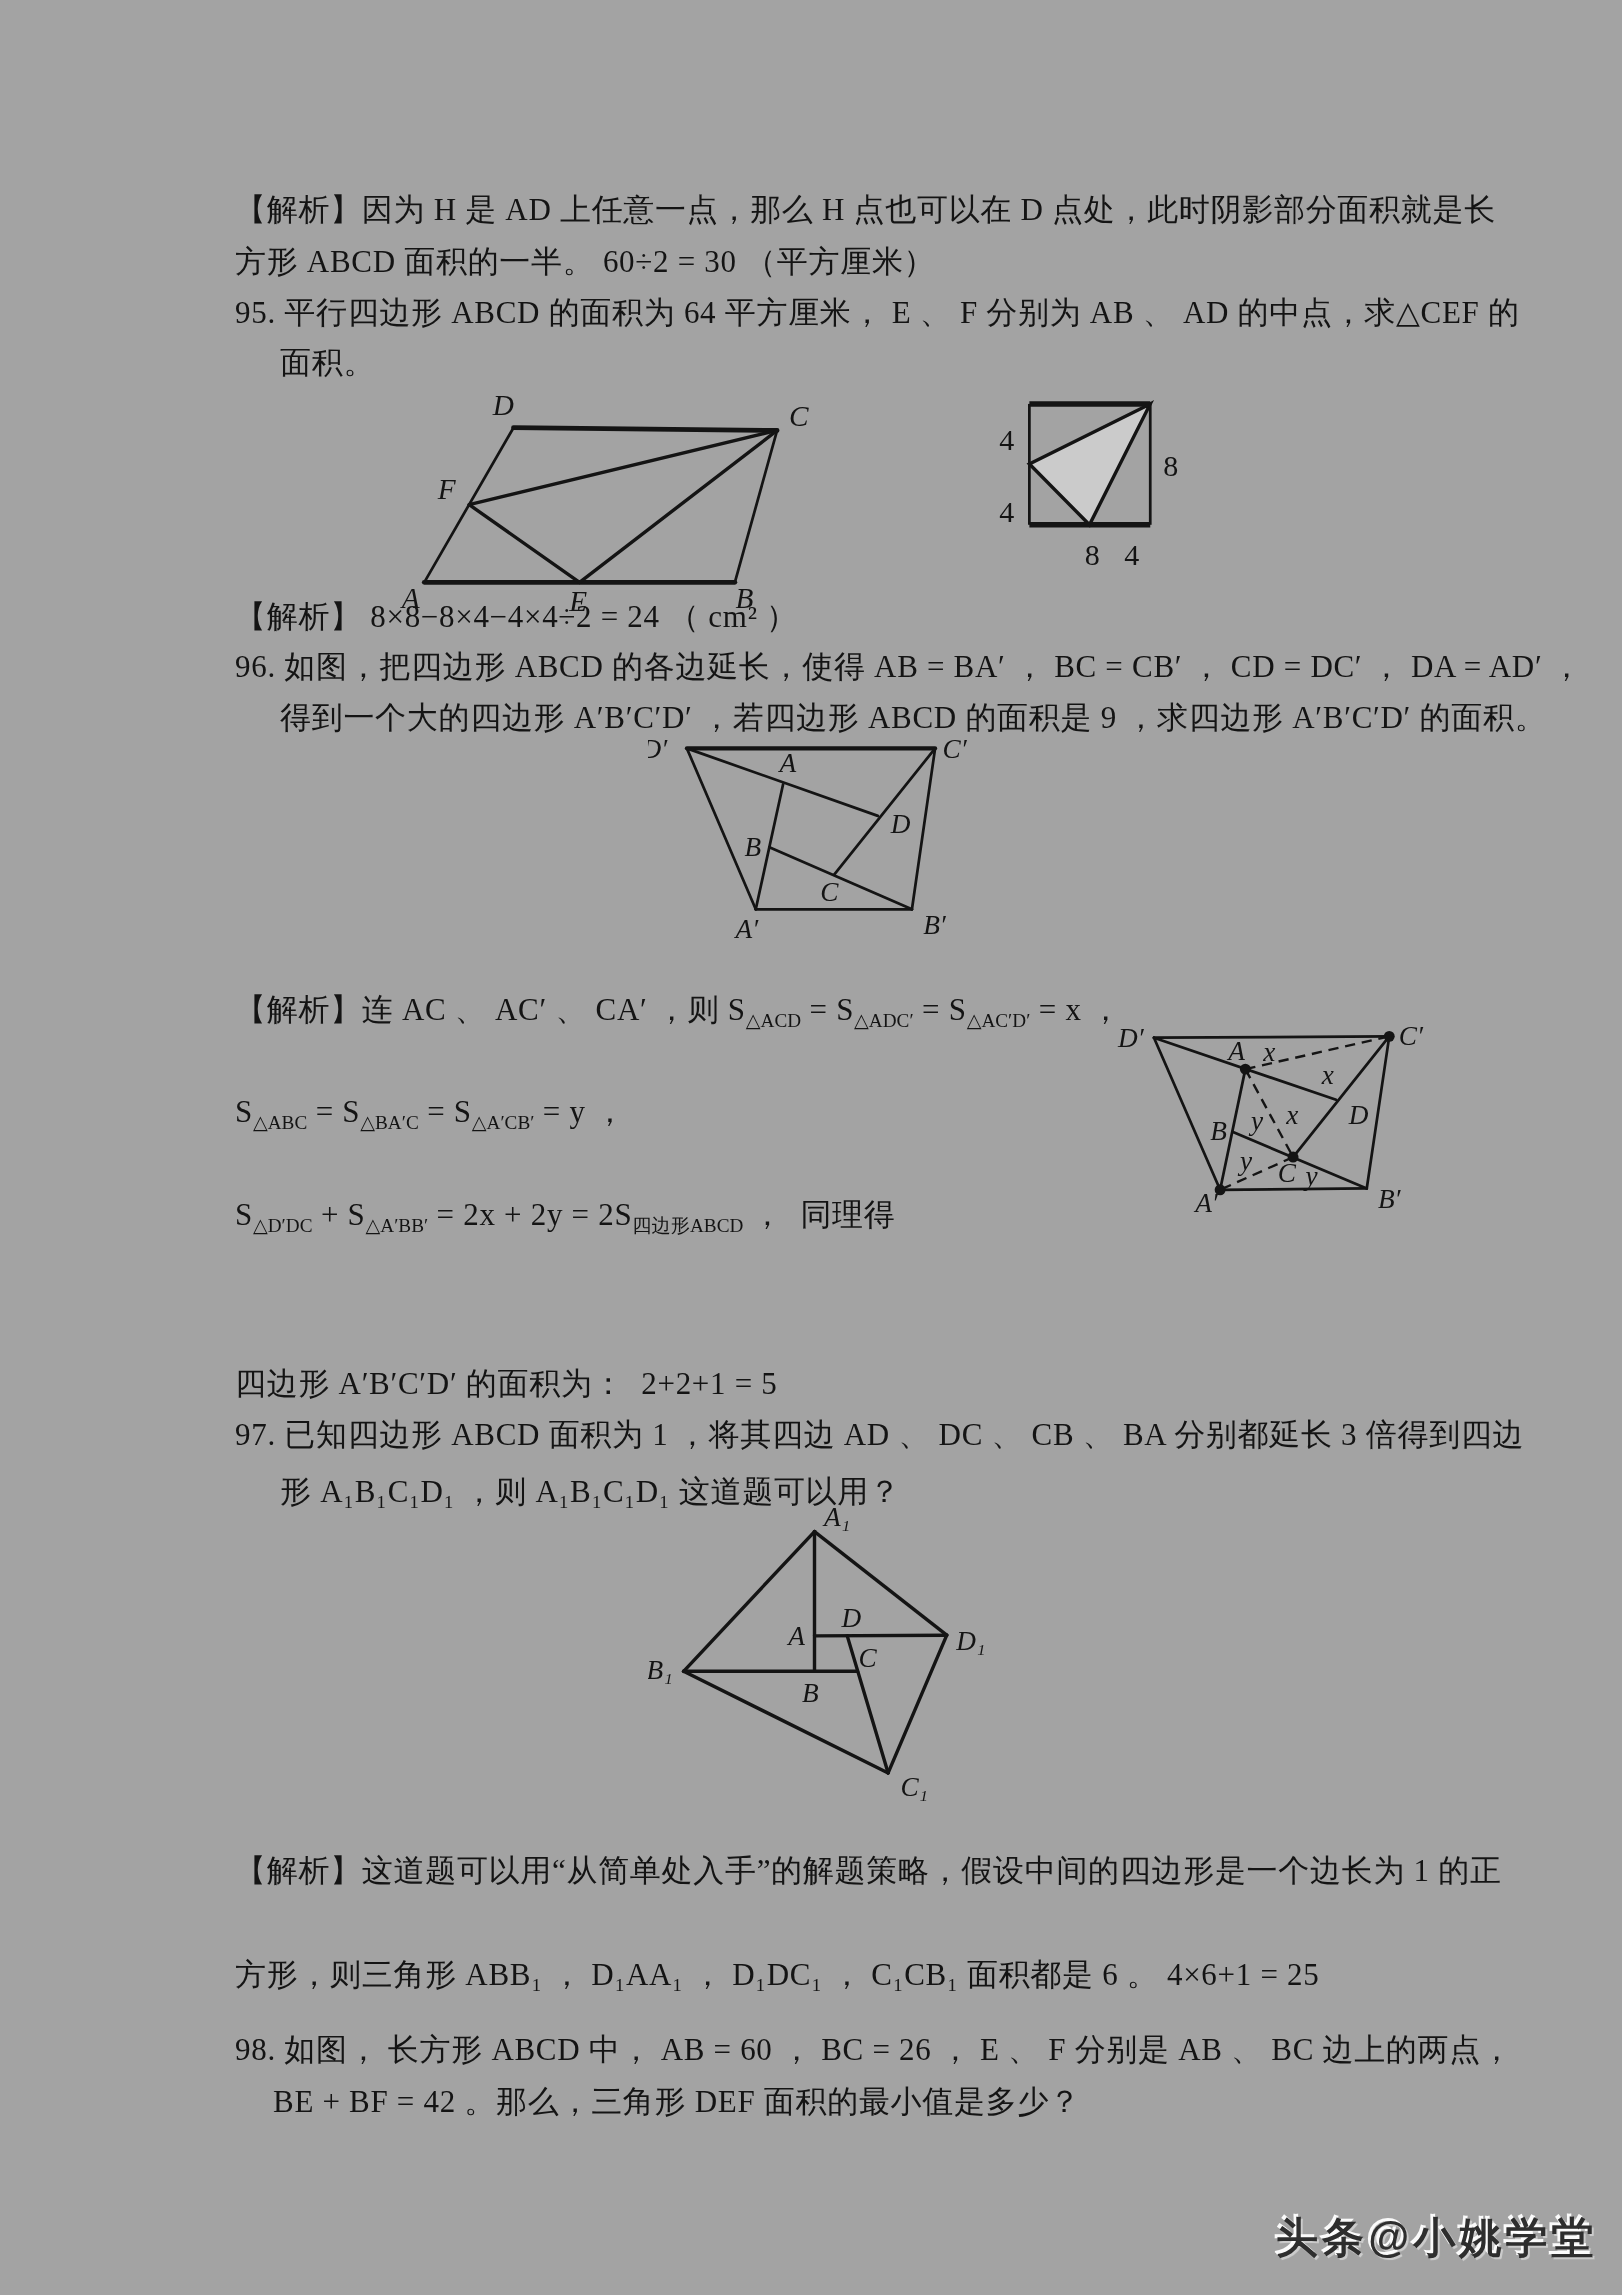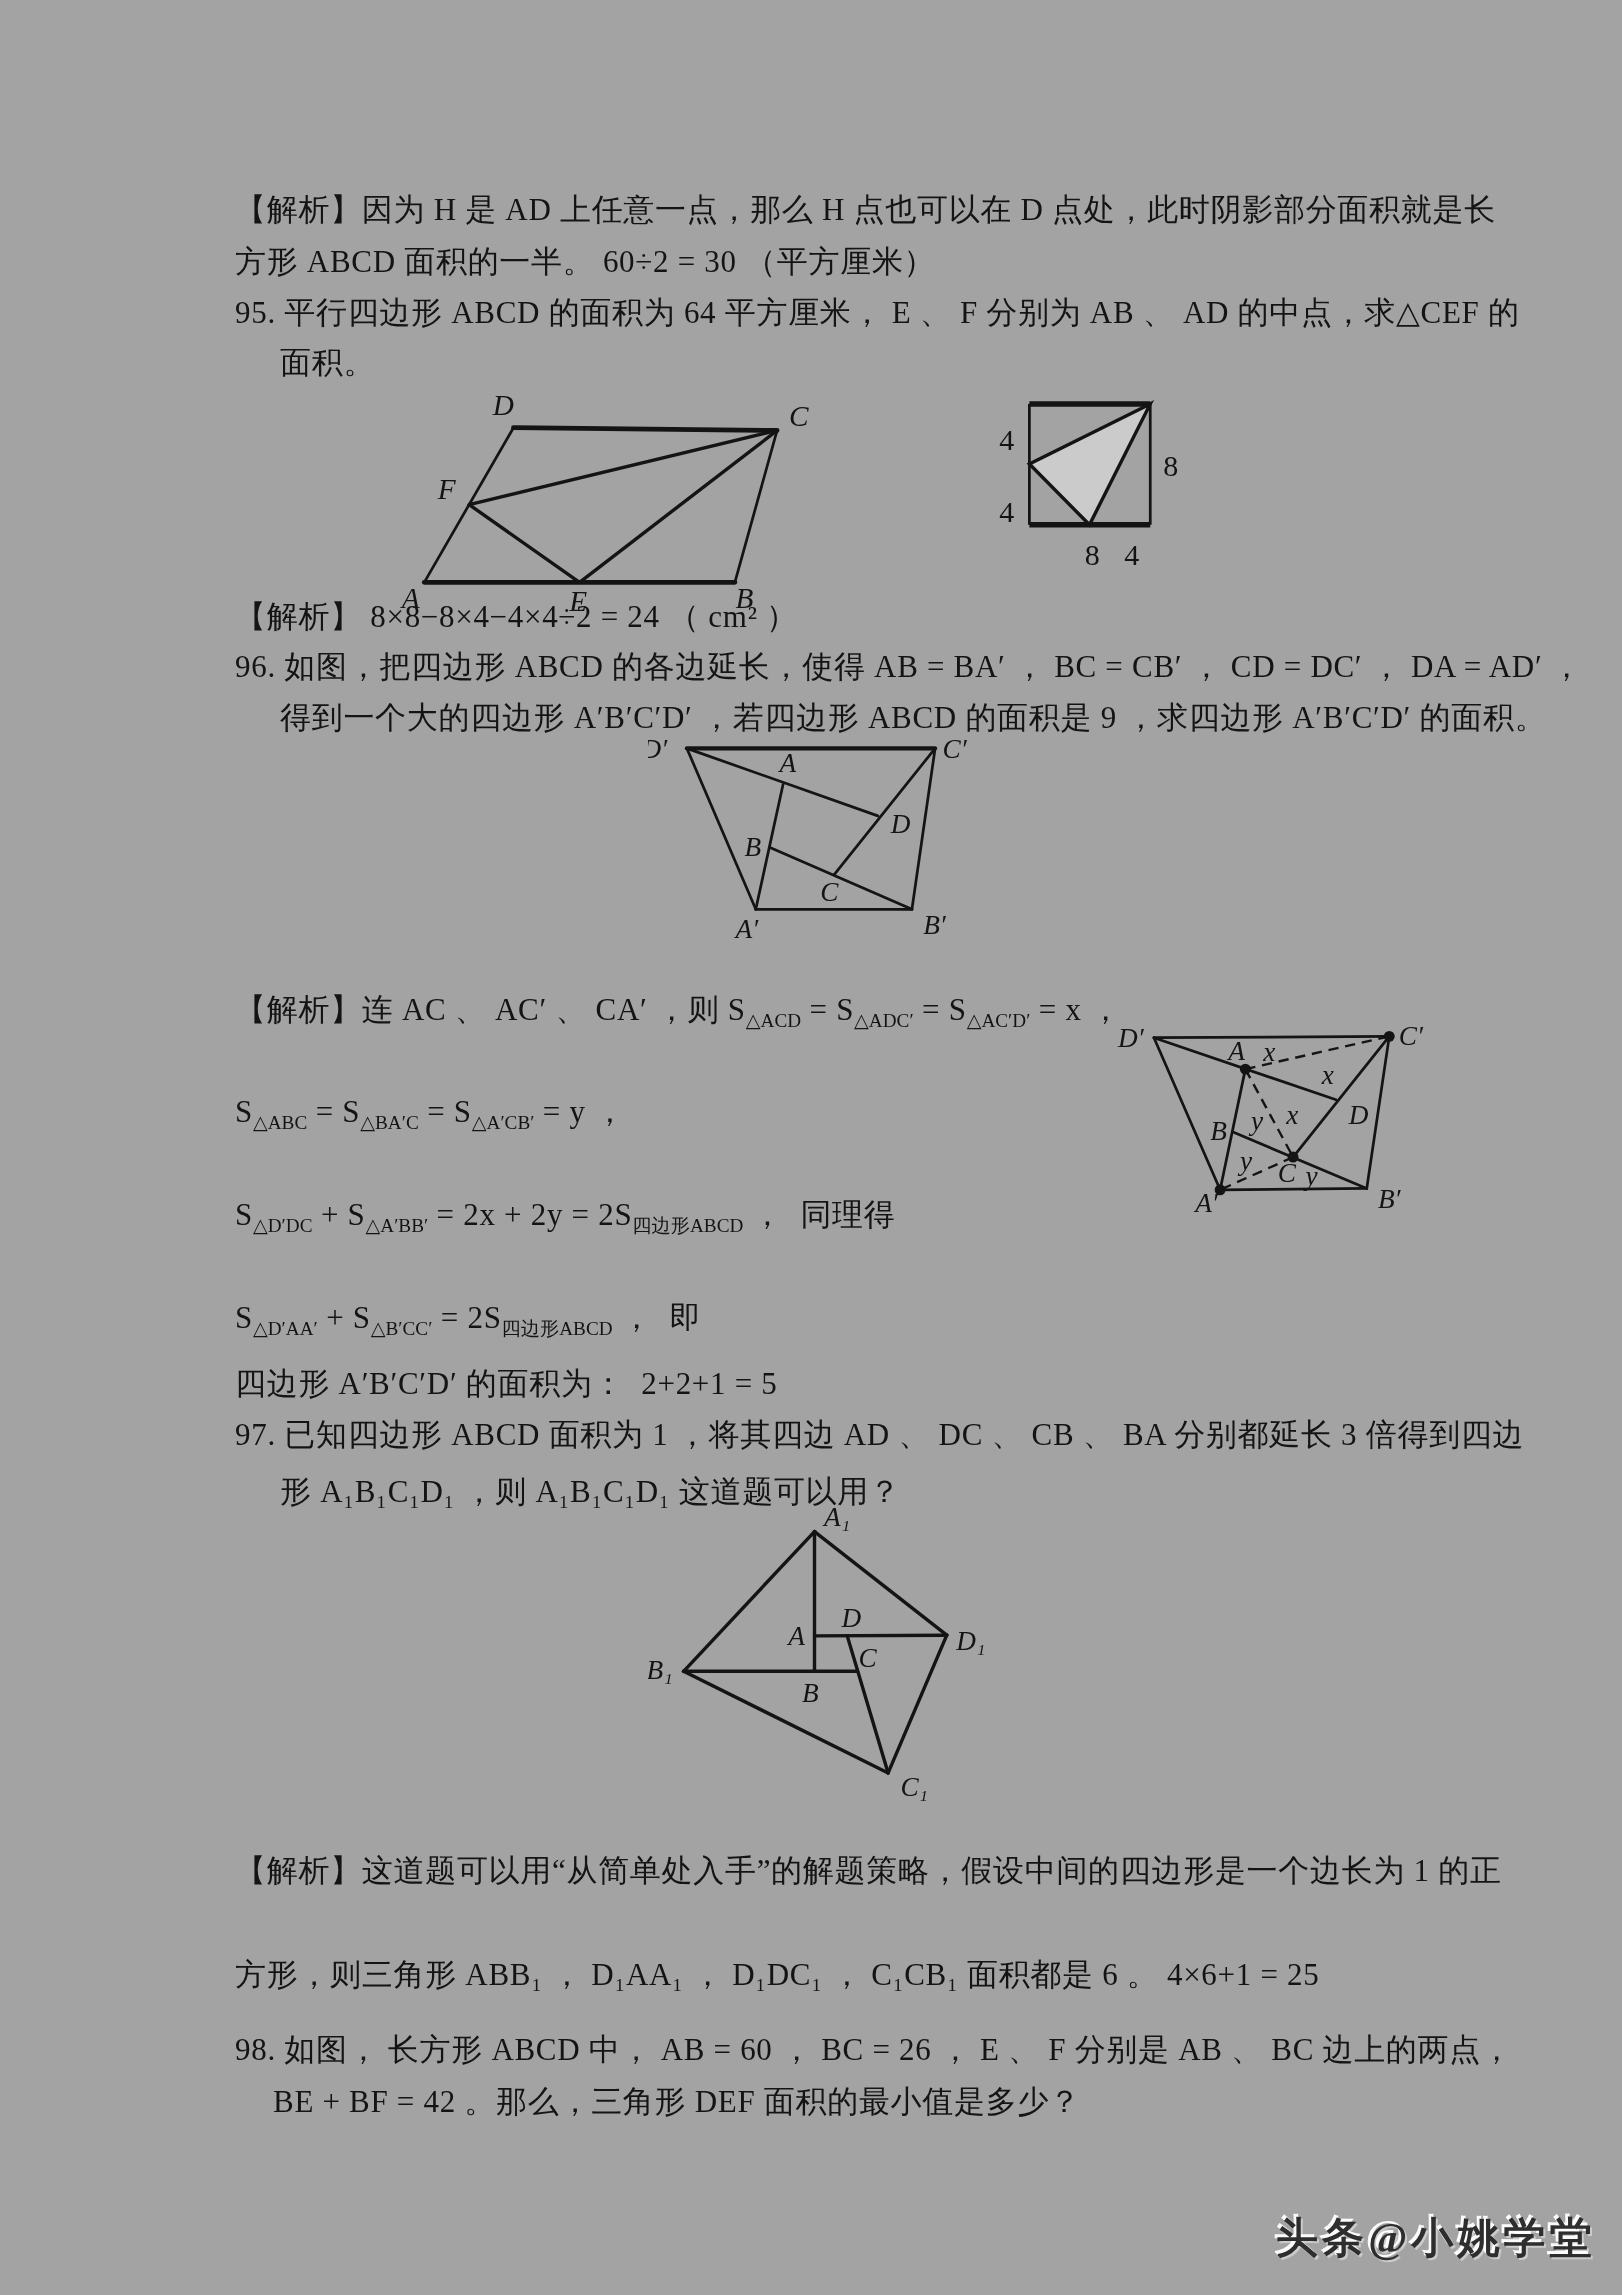--- a/index.html
+++ b/index.html
@@ -24,21 +24,21 @@
   .fig{position:absolute;}
   .fig text{
     font-family:"Liberation Serif","DejaVu Serif",serif;
     font-size:40px;font-style:italic;fill:#141414;
   }
   .fig text.num{font-style:normal;font-size:44px;}
   .fig text.big{font-size:43px;}
   .watermark{
     position:absolute;
     left:1276px;top:2210px;
-    font-family:Liberation Serif, serif;
+    font-family:Liberation Sans, sans-serif;
     font-weight:bold;
     font-size:42px;
     letter-spacing:4.1px;
     color:#2e2e2e;
     text-shadow:-2.7px -2.7px 0 rgba(255,255,255,0.95), 2px 2px 0.7px rgba(255,255,255,0.45);
   }
 </style>
 </head>
 <body>
 
@@ -47,21 +47,20 @@
   <div class="tline" style="left:235px;top:187px">【解析】因为 H 是 AD 上任意一点，那么 H 点也可以在 D 点处，此时阴影部分面积就是长</div>
   <div class="tline" style="left:235px;top:239px">方形 ABCD 面积的一半。 60÷2 = 30 （平方厘米）</div>
   <div class="tline" style="left:235px;top:290px">95. 平行四边形 ABCD 的面积为 64 平方厘米， E 、 F 分别为 AB 、 AD 的中点，求△CEF 的</div>
   <div class="tline" style="left:280px;top:340px">面积。</div>
   <div class="tline" style="left:235px;top:594px">【解析】 8×8−8×4−4×4÷2 = 24 （ cm² ）</div>
   <div class="tline" style="left:235px;top:644px">96. 如图，把四边形 ABCD 的各边延长，使得 AB = BA′ ， BC = CB′ ， CD = DC′ ， DA = AD′ ，</div>
   <div class="tline" style="left:280px;top:695px">得到一个大的四边形 A′B′C′D′ ，若四边形 ABCD 的面积是 9 ，求四边形 A′B′C′D′ 的面积。</div>
   <div class="tline eq" style="left:235px;top:987px">【解析】连 AC 、 AC′ 、 CA′ ，则 S<sub>△ACD</sub> = S<sub>△ADC′</sub> = S<sub>△AC′D′</sub> = x ，</div>
   <div class="tline eq" style="left:235px;top:1089px">S<sub>△ABC</sub> = S<sub>△BA′C</sub> = S<sub>△A′CB′</sub> = y ，</div>
   <div class="tline eq" style="left:235px;top:1192px">S<sub>△D′DC</sub> + S<sub>△A′BB′</sub> = 2x + 2y = 2S<sub>四边形ABCD</sub> ，  同理得</div>
-  <div class="tline eq" style="left:235px;top:1295px">S<sub>△D′AA′</sub> + S<sub>△B′CC′</sub> = 2S<sub>四边形ABCD</sub> ，  即</div>
   <div class="tline" style="left:235px;top:1361px">四边形 A′B′C′D′ 的面积为：  2+2+1 = 5</div>
   <div class="tline" style="left:235px;top:1412px">97. 已知四边形 ABCD 面积为 1 ，将其四边 AD 、 DC 、 CB 、 BA 分别都延长 3 倍得到四边</div>
   <div class="tline" style="left:280px;top:1469px">形 A₁B₁C₁D₁ ，则 A₁B₁C₁D₁ 这道题可以用？</div>
   <div class="tline" style="left:235px;top:1848px">【解析】这道题可以用“从简单处入手”的解题策略，假设中间的四边形是一个边长为 1 的正</div>
   <div class="tline" style="left:235px;top:1952px">方形，则三角形 ABB₁ ， D₁AA₁ ， D₁DC₁ ， C₁CB₁ 面积都是 6 。 4×6+1 = 25</div>
   <div class="tline" style="left:235px;top:2027px">98. 如图， 长方形 ABCD 中， AB = 60 ， BC = 26 ， E 、 F 分别是 AB 、 BC 边上的两点，</div>
   <div class="tline" style="left:273px;top:2079px">BE + BF = 42 。那么，三角形 DEF 面积的最小值是多少？</div>
 
   <svg class="fig" style="left:382px;top:378px" width="436" height="235" viewBox="0 0 640 345">
     <g stroke="#141414" fill="none" stroke-linecap="round">

